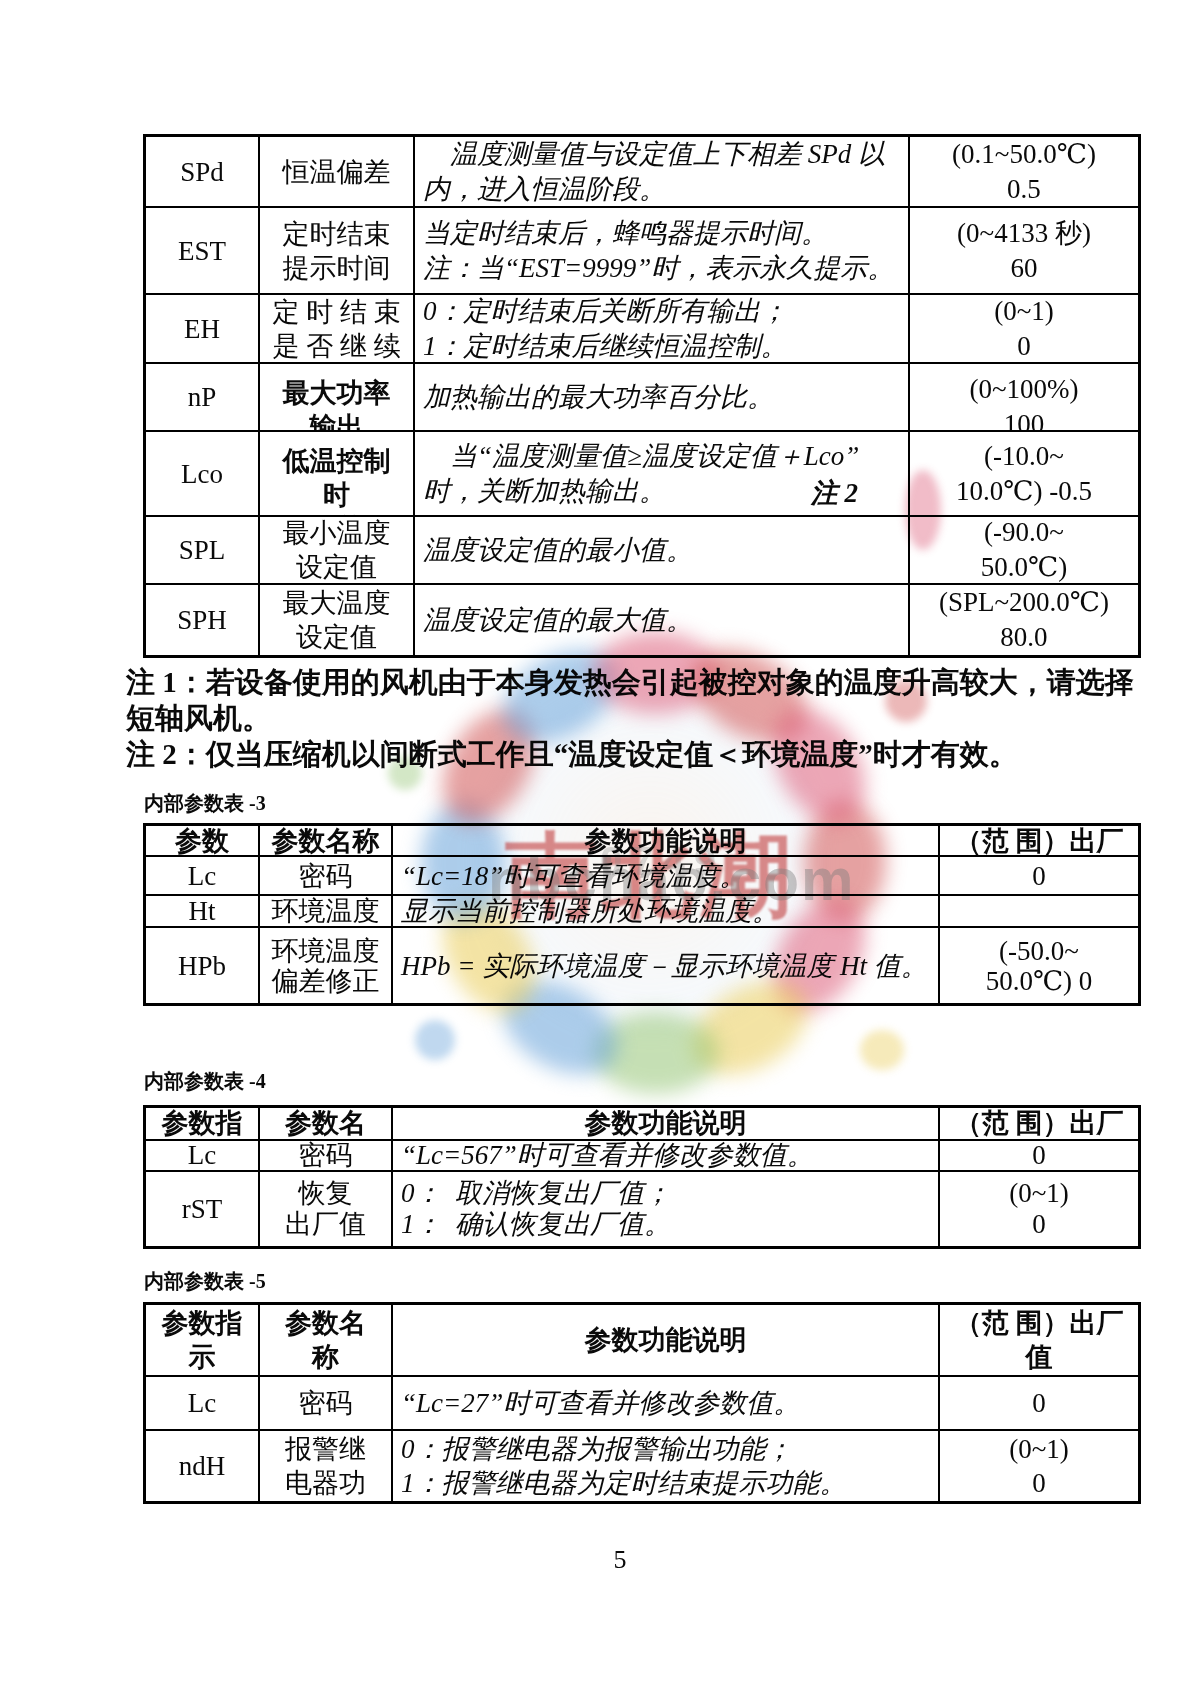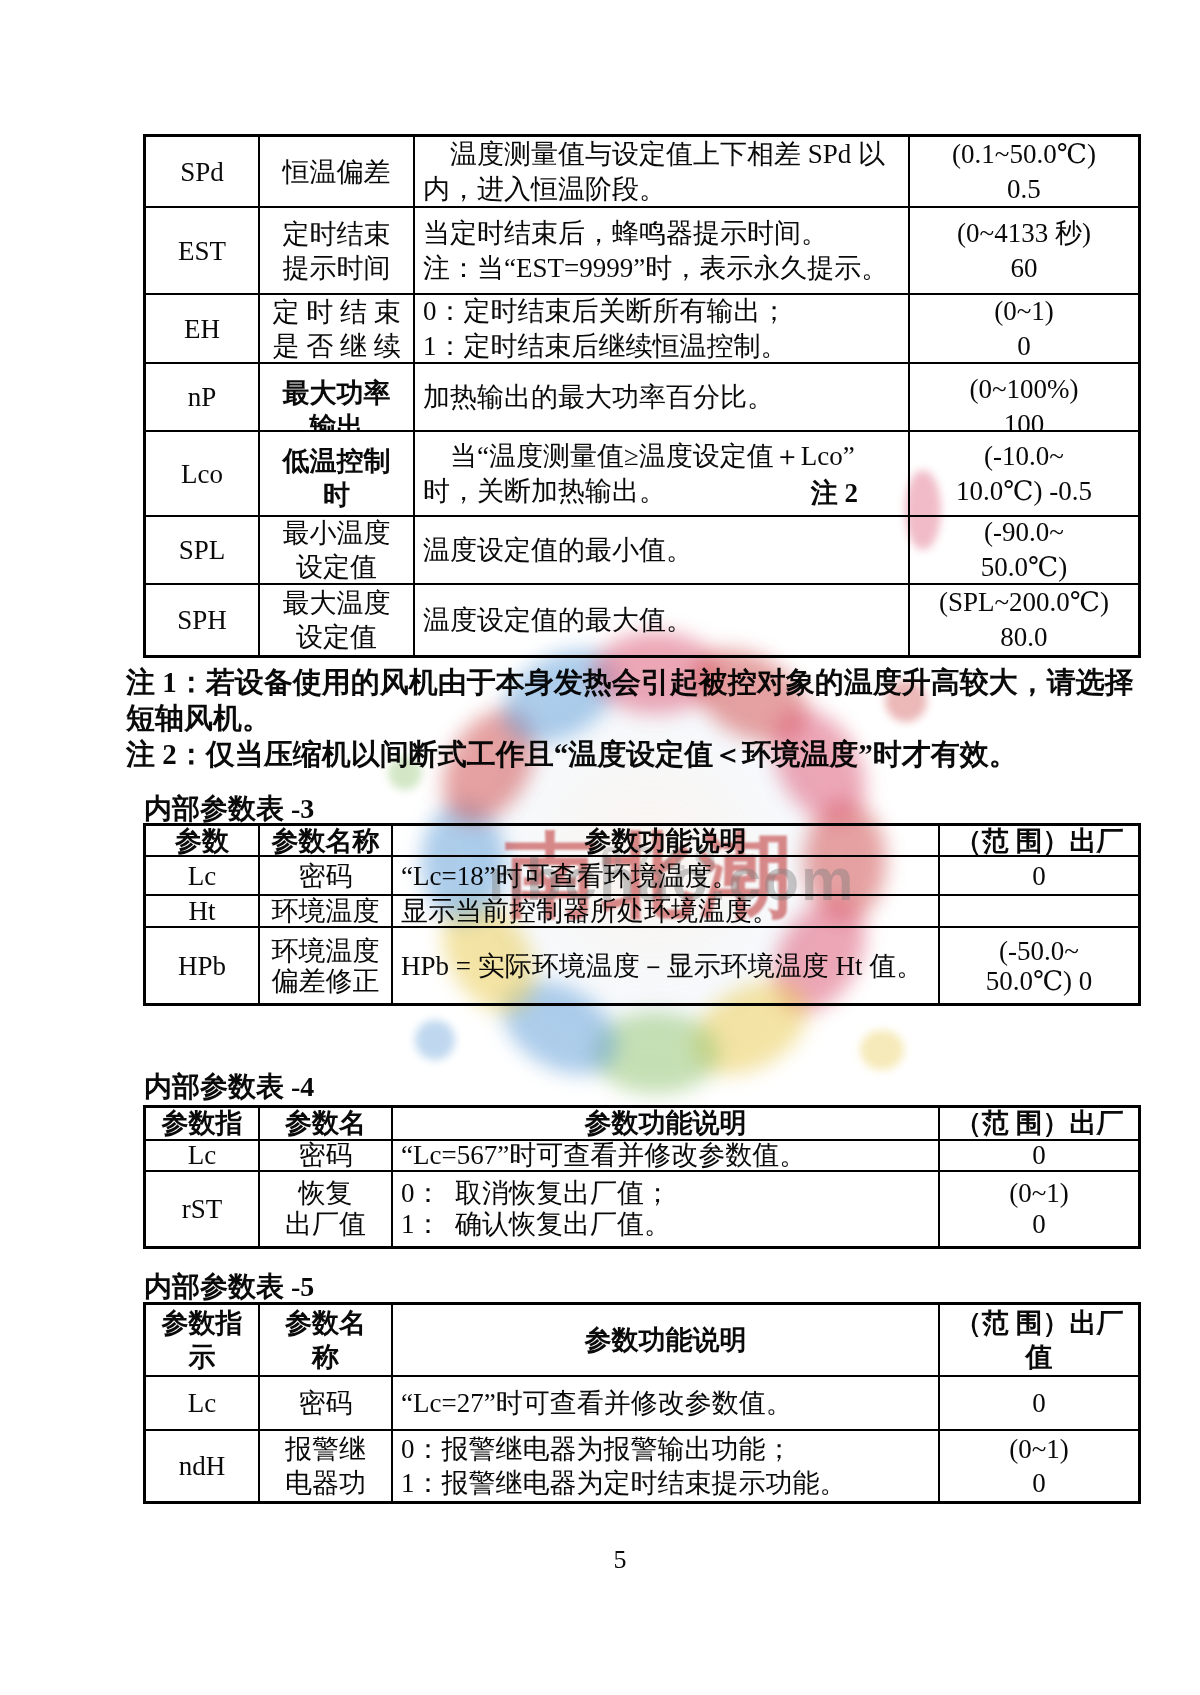--- a/index.html
+++ b/index.html
@@ -13,21 +13,21 @@
   .tbl { position: absolute; display: grid; border: 3px solid #000; }
   .cell {
     border-right: 2px solid #000; border-bottom: 2px solid #000;
     display: flex; overflow: hidden; white-space: pre-wrap;
     font-size: 27px; line-height: 34px;
   }
   .cell.lc { border-right: none; }
   .cell.lr { border-bottom: none; }
   .code { justify-content: center; align-items: center; }
   .name { justify-content: center; align-items: center; text-align: center; }
-  .desc { align-items: center; padding: 1px 8px; position: relative; line-height: 35px; }
+  .desc { align-items: center; padding: 1px 8px; position: relative; line-height: 35px; font-style: italic; }
   .rng  { justify-content: center; align-items: center; text-align: center; line-height: 35px; }
   .hd   { font-weight: bold; justify-content: center; align-items: center; text-align: center; }
   .clipTop { align-items: flex-start; padding-top: 12px; font-weight: bold; }
   .clipTop2 { align-items: flex-start; padding-top: 8px; }
   .note2 { position: absolute; right: 50px; top: 44px; font-weight: bold; }
 
   .t1 { left: 143px; top: 134px;
         grid-template-columns: 114px 155px 495px 228px;
         grid-template-rows: 71px 87px 69px 68px 85px 68px 70px; }
   .t3 { left: 143px; top: 823px;
@@ -41,21 +41,21 @@
   .t5 { left: 143px; top: 1302px;
         grid-template-columns: 114px 133px 547px 198px;
         grid-template-rows: 72px 54px 70px; }
   .t5 .cell { line-height: 34px; }
 
   
   .notes { position: absolute; left: 126px; width: 1014px;
            font-size: 29px; font-weight: bold; line-height: 36px; white-space: pre-wrap; }
   .note1 { top: 664px; }
   .noteB { top: 736px; }
-  .ttl { position: absolute; left: 144px; font-size: 28px; font-weight: bold; }
+  .ttl { position: absolute; left: 144px; font-size: 20px; font-weight: bold; }
   .ttl3 { top: 790px; } .ttl4 { top: 1068px; } .ttl5 { top: 1268px; }
   .pageno { position: absolute; top: 1545px; left: 0; width: 1240px;
             text-align: center; font-size: 26px; }
 
   
   .wm { position: absolute; inset: 0; pointer-events: none; z-index: 3;
         mix-blend-mode: multiply; }
   .b { position: absolute; border-radius: 50%; filter: blur(10px); opacity: .5; }
   .dot { position: absolute; border-radius: 50%; filter: blur(4px); opacity: .38; }
   .c-red { background:#cc4444; } .c-pink { background:#d94f6e; }

